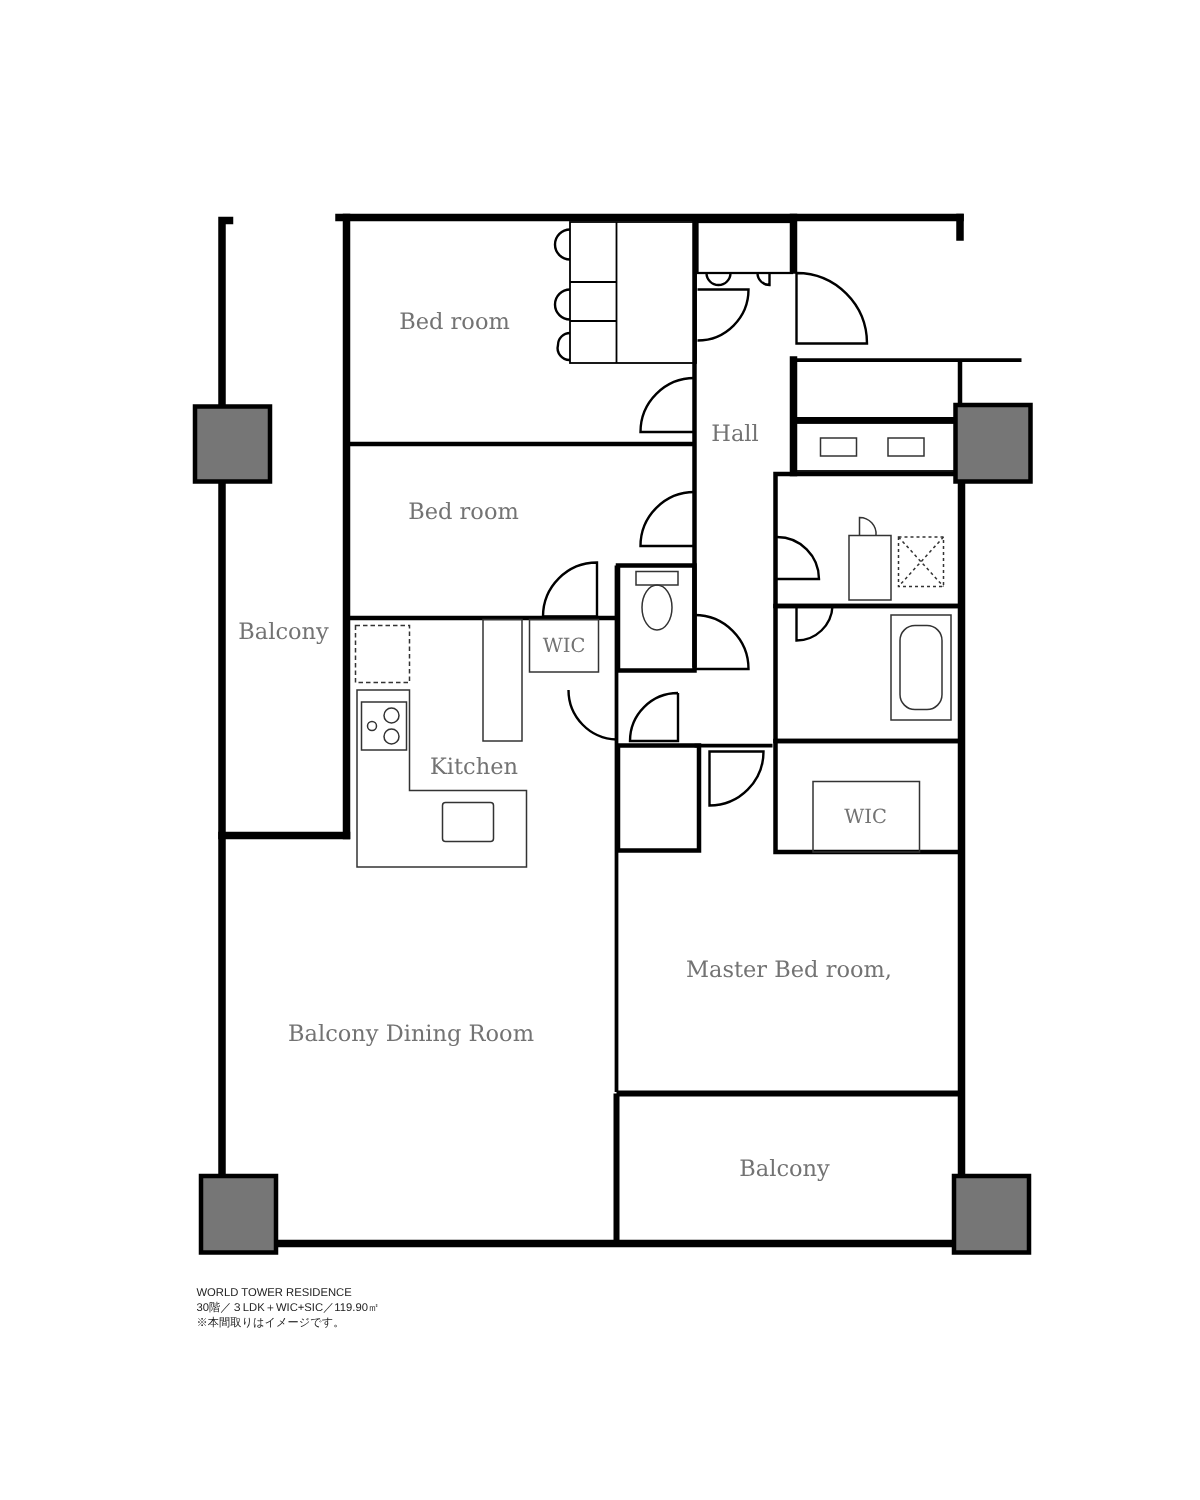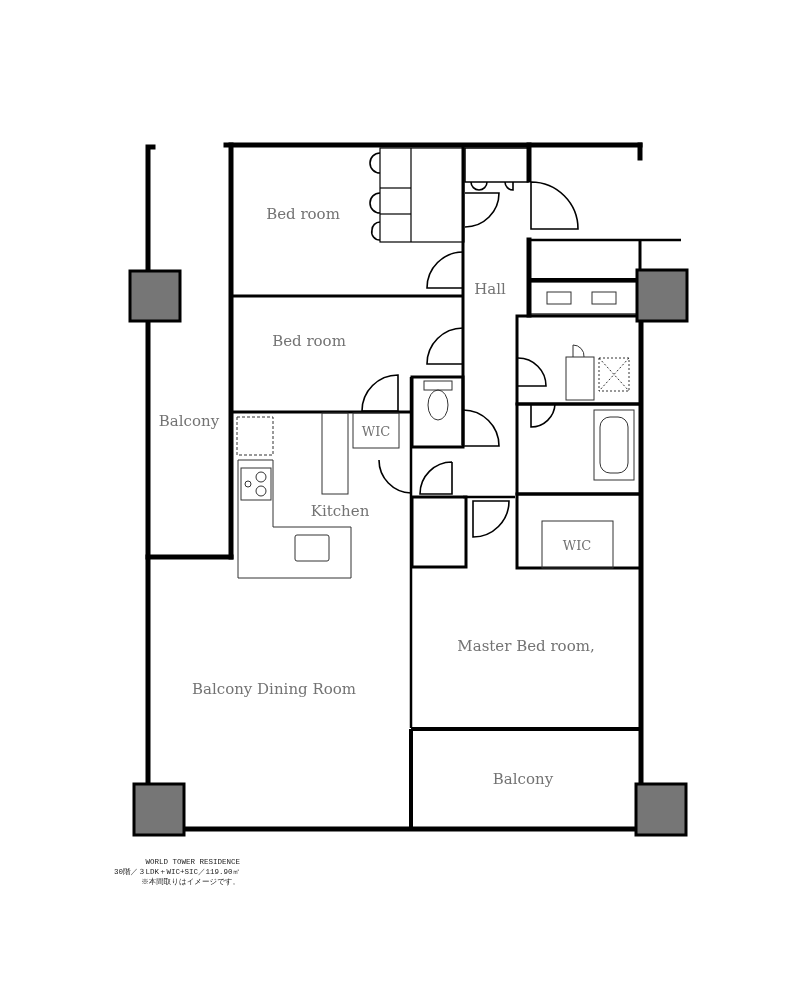--- a/index.html
+++ b/index.html
@@ -9,27 +9,26 @@
       position: absolute;
       font-family: "DejaVu Serif", "Liberation Serif", serif;
       font-size: 15px;
       color: #737373;
       white-space: nowrap;
       transform: translate(-50%, -50%);
     }
     .label.small { font-size: 13px; }
     .caption {
       position: absolute;
-      left: 114px;
+      left: 131px;
       top: 857px;
-      font-family: Liberation Mono, monospace;
+      font-family: Liberation Sans, sans-serif;
       font-size: 7.5px;
       line-height: 10px;
       color: #222;
-      text-align: right;
     }
     .caption div { white-space: nowrap; }
   </style>
 </head>
 <body>
 
 <svg id="plan" viewBox="0 0 800 1000" xmlns="http://www.w3.org/2000/svg">
   <g stroke="#000" stroke-width="5" fill="none" stroke-linecap="square">
 
     <polyline points="153,147 148,147 148,830"></polyline>
@@ -154,21 +153,21 @@
     <rect x="134" y="784" width="50" height="51"></rect>
     <rect x="636" y="784" width="50" height="51"></rect>
   </g>
 </svg>
 
 <div class="label" style="left:303px;top:214px;">Bed room</div>
 <div class="label" style="left:309px;top:341px;">Bed room</div>
 <div class="label" style="left:472px;top:289px;margin-left:18px;">Hall</div>
 <div class="label" style="left:189px;top:421px;">Balcony</div>
 <div class="label small" style="left:376px;top:431px;">WIC</div>
-<div class="label" style="left:316px;top:511px;margin-left:24px;">Kitchen</div>
+<div class="label" style="left:316px;top:511px;">Kitchen</div>
 <div class="label small" style="left:577px;top:545px;">WIC</div>
 <div class="label" style="left:526px;top:646px;">Master Bed room,</div>
 <div class="label" style="left:274px;top:689px;">Balcony Dining Room</div>
 <div class="label" style="left:523px;top:779px;">Balcony</div>
 
 <div class="caption">
   <div>WORLD TOWER RESIDENCE</div>
   <div>30階／３LDK＋WIC+SIC／119.90㎡</div>
   <div>※本間取りはイメージです。</div>
 </div>

